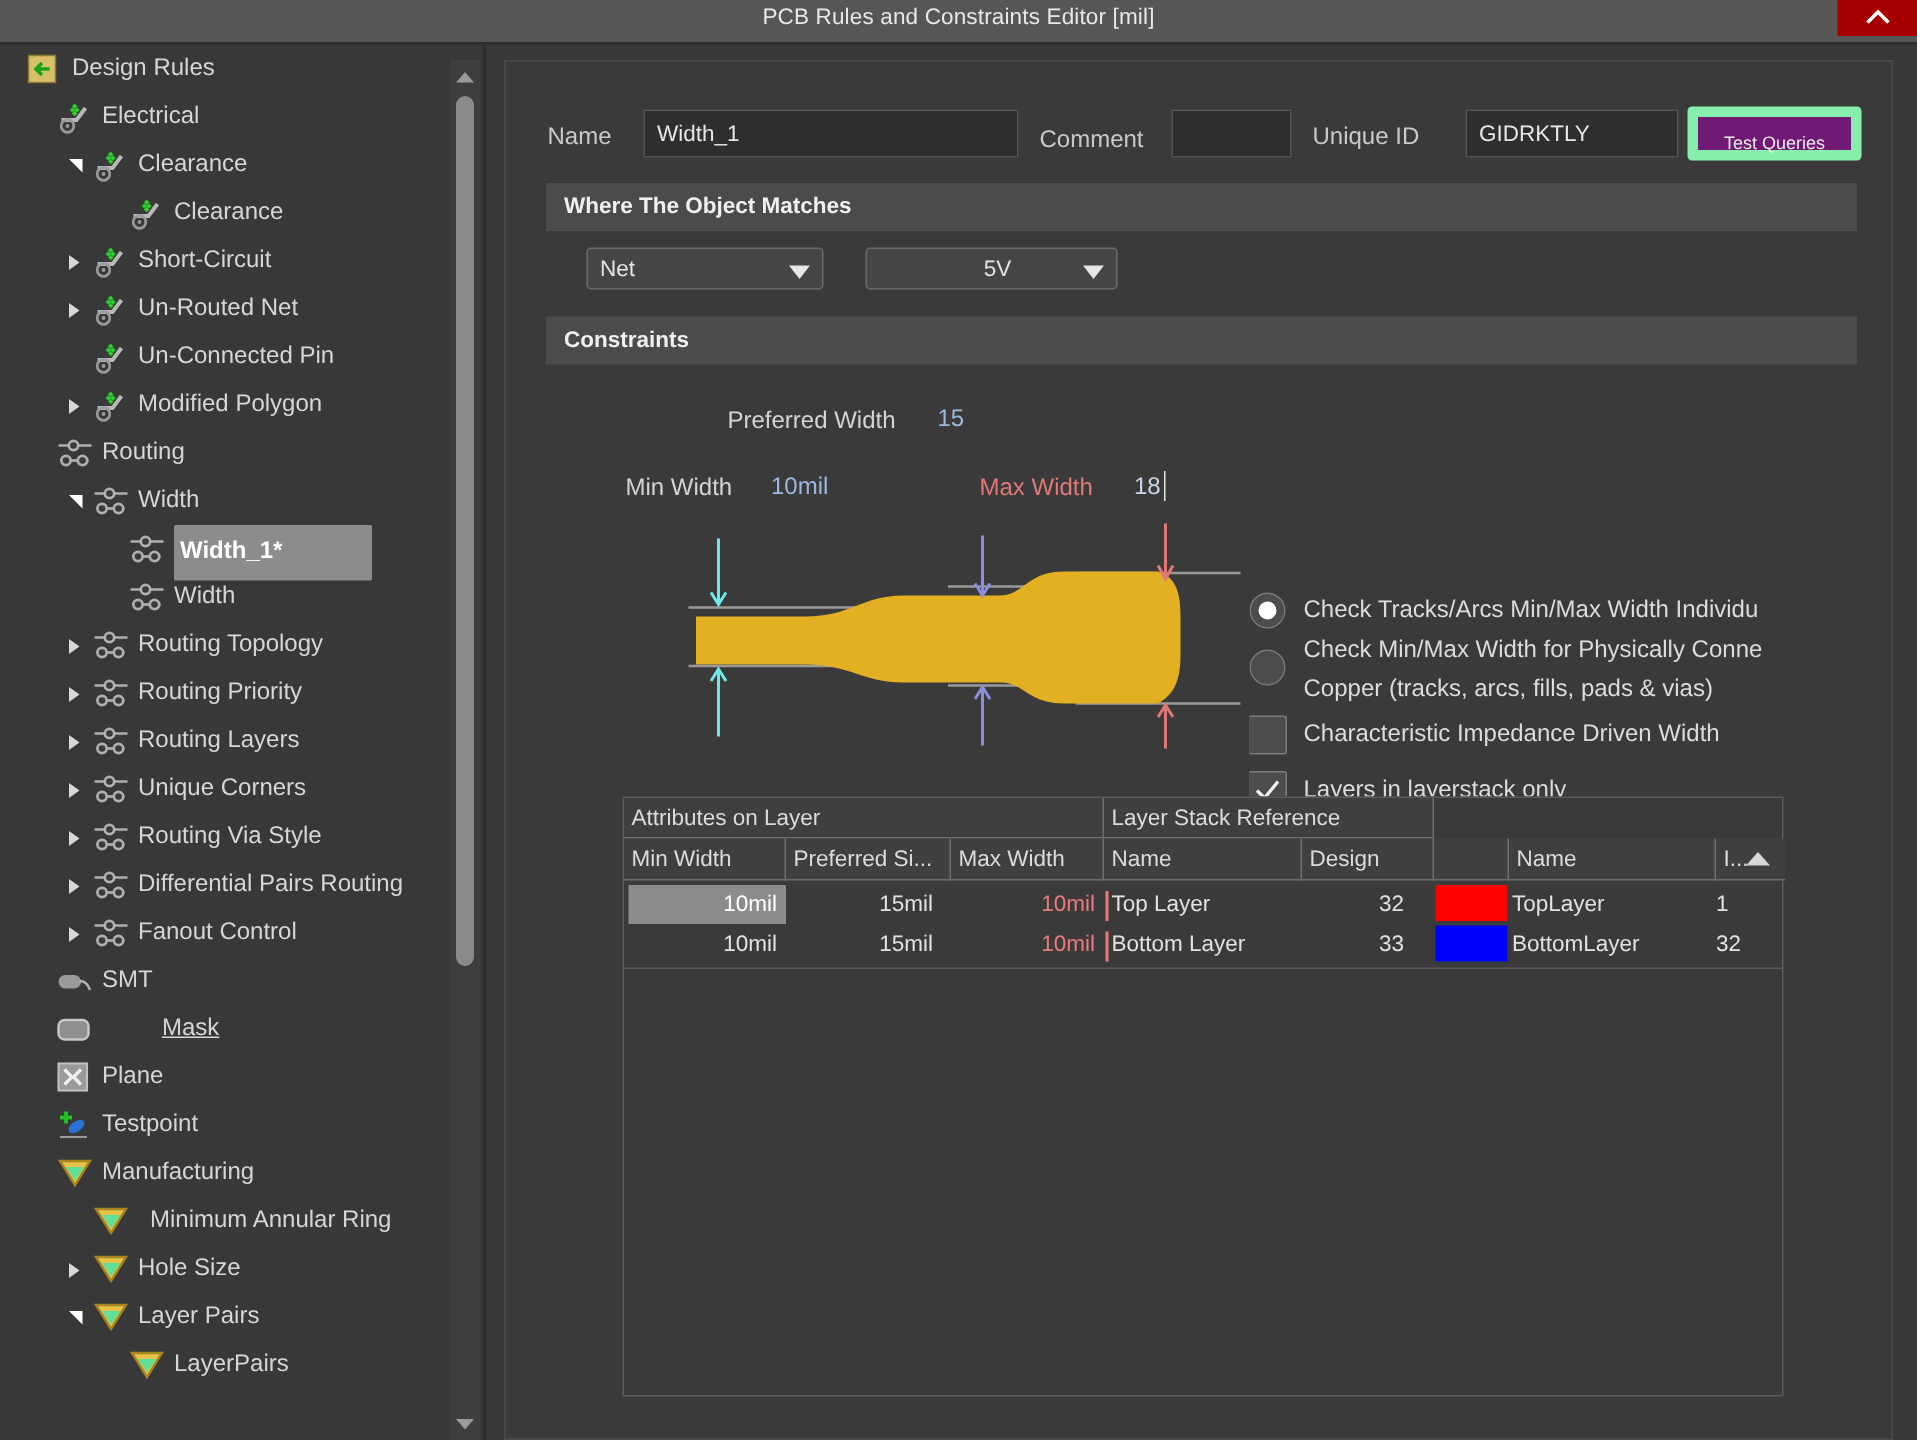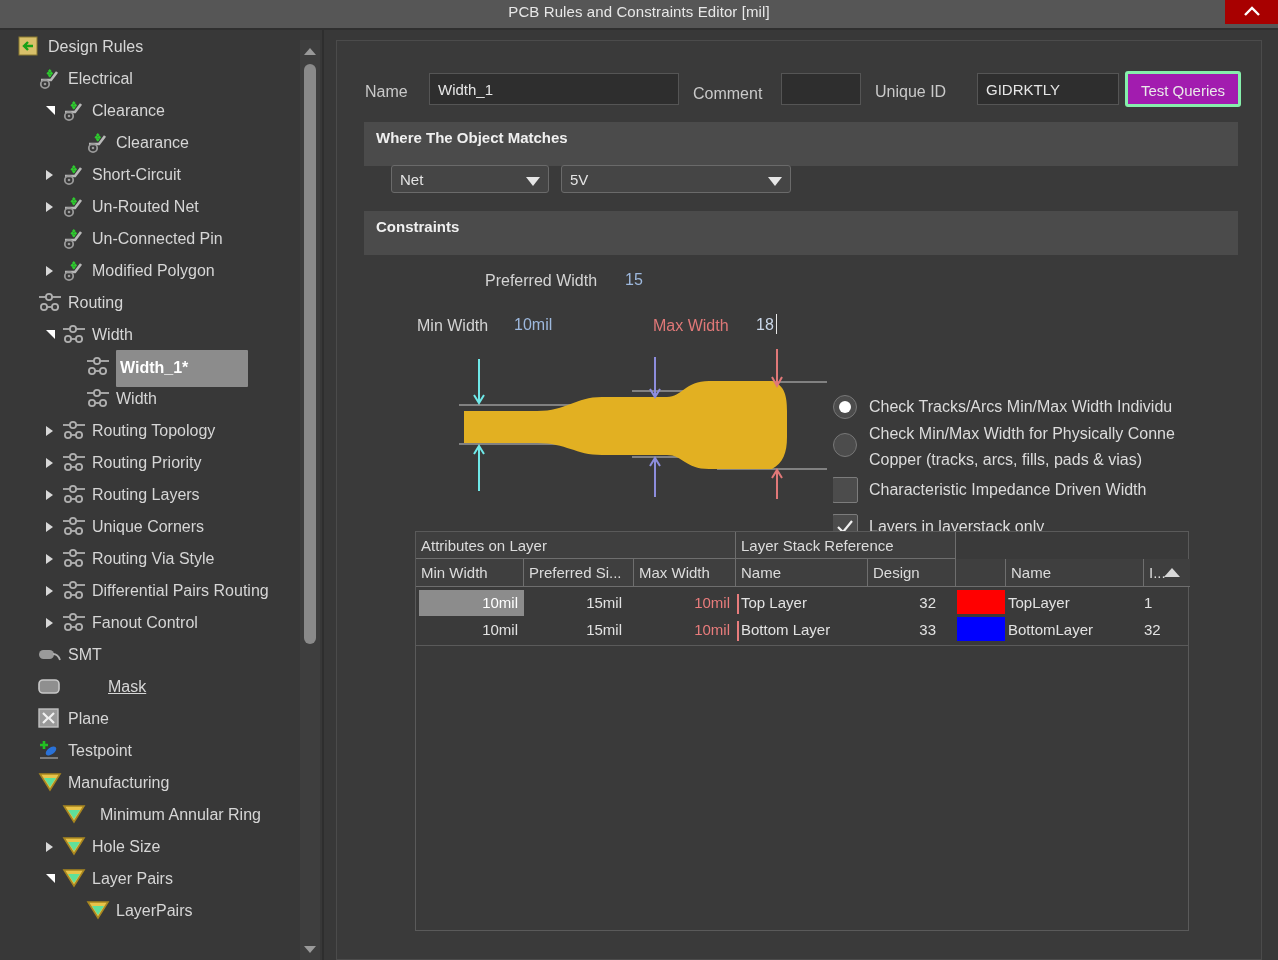--- a/index.html
+++ b/index.html
@@ -93,26 +93,26 @@
     background: #3a3a3a; border: 1px solid #4b4b4b;
   }
 
   .field-label { position: absolute; color: #c9c9c9; font-size: 16px; }
   .tf {
     position: absolute; background: #2e2e2e; border: 1px solid #555;
     color: #e6e6e6; font-size: 15px; padding: 0 8px; line-height: 30px;
     height: 32px; outline: none; font-family: "Liberation Sans", sans-serif;
   }
   .btn {
-    position: absolute; background: #a21caf; border: 3px solid #86efac;
-    color: #eaeaea; font-size: 15px; border-radius: 3px; cursor: pointer;
+    position: absolute; background: #701a75; border: 7px solid #86efac;
+    color: #eaeaea; font-size: 12px; border-radius: 3px; cursor: pointer;
     font-family: "Liberation Sans", sans-serif;
   }
   .section-bar {
-    position: absolute; background: #4b4b4b; height: 44px; line-height: 32px;
+    position: absolute; background: #4b4b4b; height: 32px; line-height: 32px;
     color: #f0f0f0; font-size: 15px; font-weight: bold; padding-left: 12px;
   }
   .combo {
     position: absolute; background: #454545; border: 1px solid #6a6a6a;
     border-radius: 3px; height: 28px; line-height: 28px;
     color: #e4e4e4; font-size: 15px; padding-left: 8px; cursor: pointer;
   }
   .combo .caret {
     position: absolute; right: 8px; top: 11px;
     width: 0; height: 0; border-top: 9px solid #e6e6e6;
@@ -464,21 +464,21 @@
     <input class="tf" style="left: 640px; top: 32px; width: 142px;" value="GIDRKTLY">
 
     <div class="btn" style="left:788px; top:30px; width:116px; height:36px; line-height:34px; text-align:center;">Test Queries</div>
 
     <div class="section-bar" style="left:27px; top:81px; width:874px;">Where The Object Matches</div>
 
     <div class="combo" style="left:54px; top:124px; width:158px;">
       <span>Net</span>
       <i class="caret"></i>
     </div>
-    <div class="combo" style="left:224px; top:124px; width:230px;">
+    <div class="combo" style="left:240px; top:124px; width:168px;text-align:center;">
       <span>5V</span>
       <i class="caret"></i>
     </div>
 
     <div class="section-bar" style="left:27px; top:170px; width:874px;">Constraints</div>
 
     <div class="dlabel" style="left:148px; top:231px; color:#d4d4d4;">Preferred Width</div>
     <div class="dval" style="left:288px; top:230px; color:#9db8dd;">15</div>
 
     <div class="dlabel" style="left:80px; top:276px; color:#d4d4d4;">Min Width</div>

